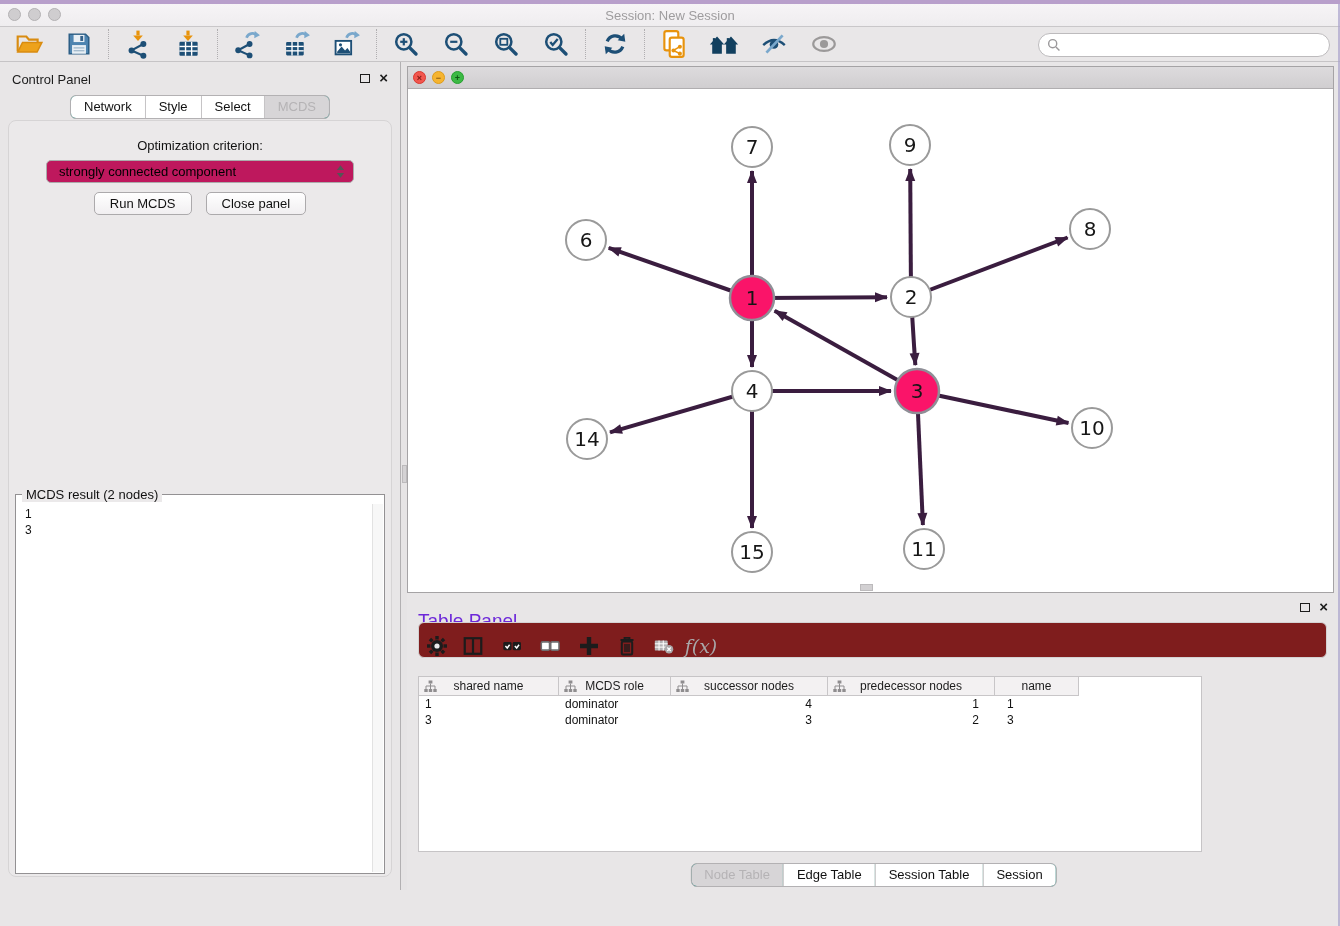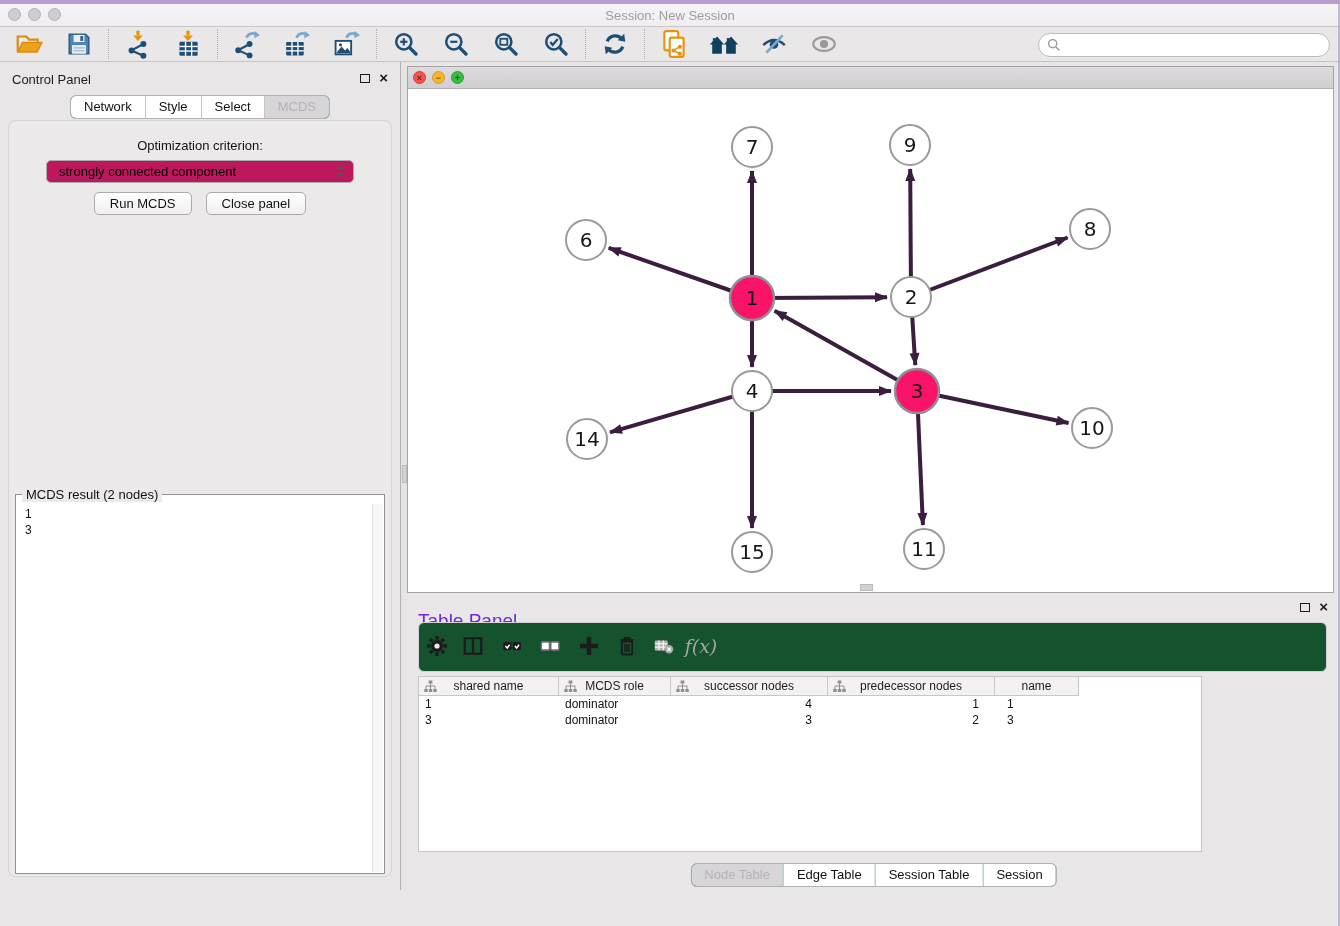--- a/index.html
+++ b/index.html
@@ -56,21 +56,21 @@
   .light.close { background:#f2564e; border:1px solid #d8382f; color:#7d1812; }
   .light.minimize { background:#f6b42f; border:1px solid #dd9c1b; color:#90591025; color:#8a5a10; }
   .light.zoom { background:#3cb944; border:1px solid #25a02e; color:#0e5a14; }
   .nw-canvas { position:absolute; left:0; top:22px; width:925px; height:503px; background:#fff; }
   .nw-grip { position:absolute; left:452px; bottom:1px; width:13px; height:7px; background:#d2d0d2; border:1px solid #bcbabc; }
 
   
   .table-panel { position:absolute; left:407px; top:595px; width:933px; height:295px; }
   .tp-title { position:absolute; left:11px; top:5px; font-size:19px; color:#6d28d9;margin-top:10px; }
   .tp-float { right:30px; top:8px; } .tp-close { right:12px; top:3px; }
-  .tp-toolbar { position:absolute; left:11px; top:27px; width:909px; height:50px; background:#14532d; border:1px solid #d4d2d3; border-radius:6px; display:flex; align-items:center; }
+  .tp-toolbar { position:absolute; left:11px; top:27px; width:909px; height:36px; background:#7f1d1d; border:1px solid #d4d2d3; border-radius:6px; display:flex; align-items:center; }
   .tpi { position:absolute; top:0; height:46px; display:flex; align-items:center; justify-content:center; width:34px; cursor:pointer; }
   .fx { font-family:"DejaVu Serif", serif; font-style:italic; font-size:19px; color:#a9a7a9; }
   .tp-table { position:absolute; left:11px; top:81px; width:784px; height:176px; background:#fff; border:1px solid #c6c4c6; }
   .th { position:absolute; top:0; height:19px; background:#f3f1f2; border-right:1px solid #c8c6c8; border-bottom:1px solid #c8c6c8; font-size:12px; color:#1c1c1c; display:flex; align-items:center; justify-content:center; }
   .th .tree { position:absolute; left:5px; top:3px; }
   .tr { position:absolute; left:0; height:16px; width:100%; }
   .td { position:absolute; top:0; height:16px; font-size:12px; color:#111; line-height:16px; white-space:nowrap; }
   .tp-tabs { position:absolute; left:50%; transform:translateX(-50%); top:268px; }
 
   

